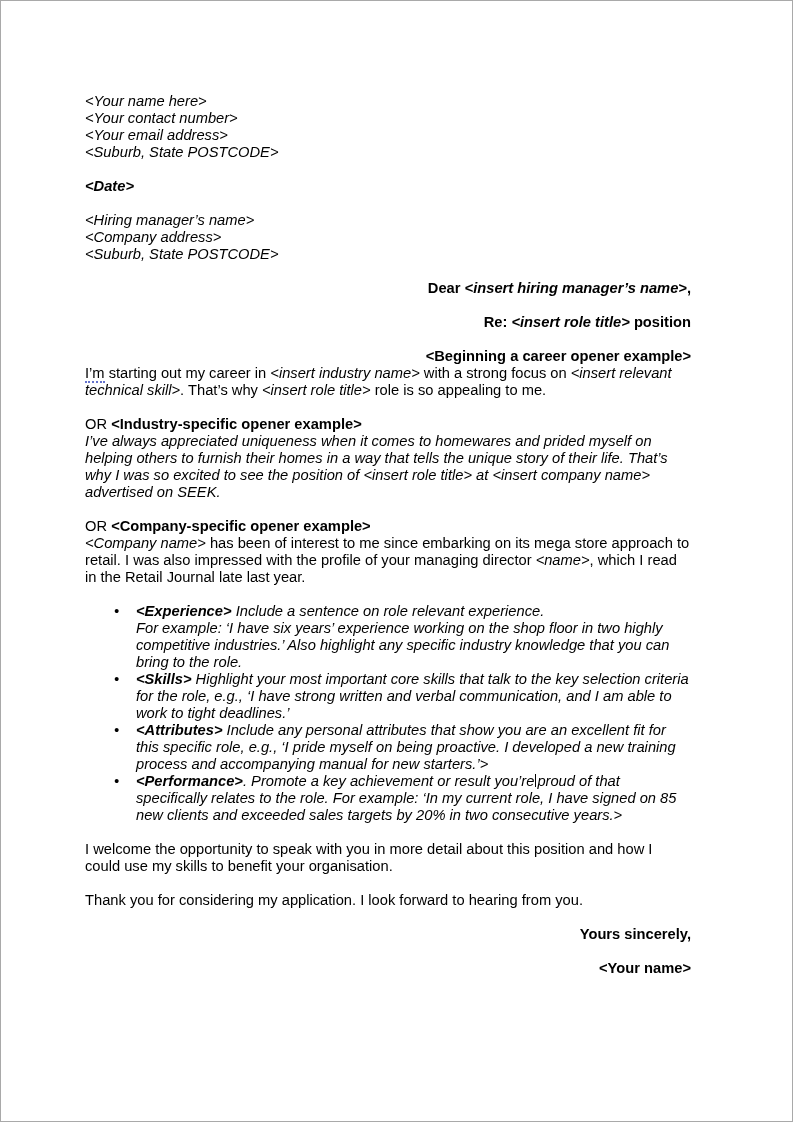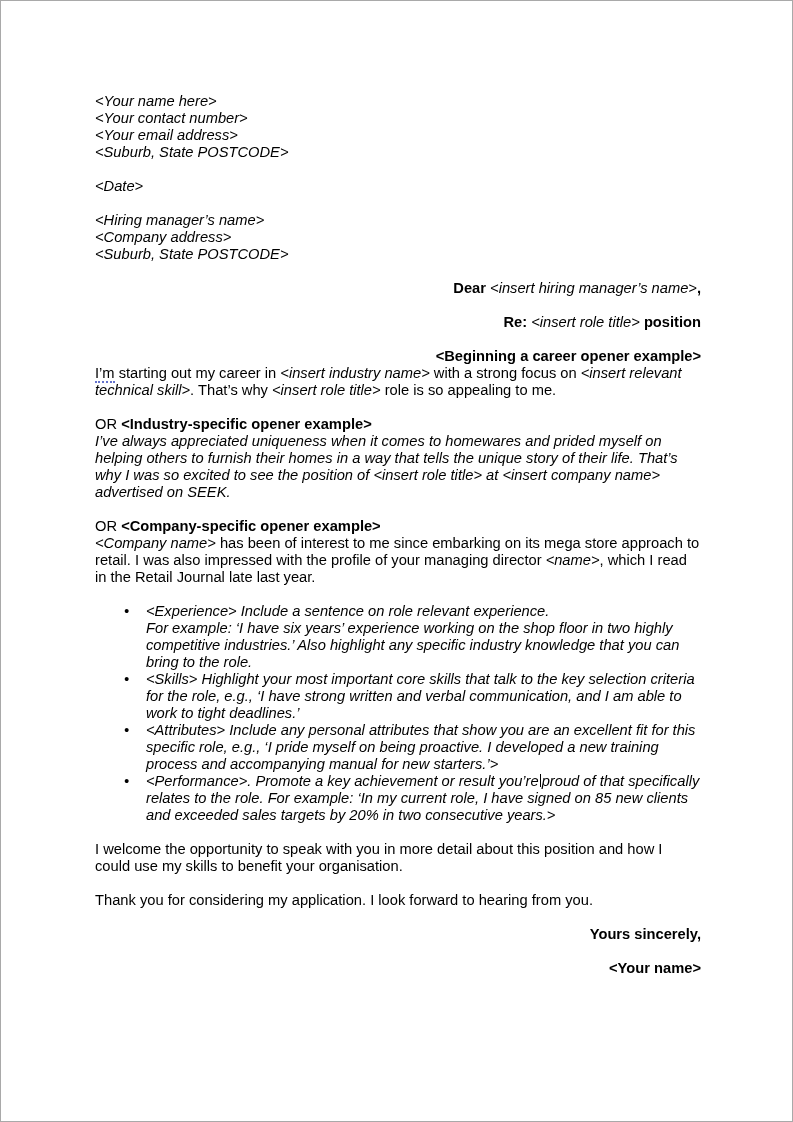--- a/index.html
+++ b/index.html
@@ -10,28 +10,28 @@
   }
   .page {
     position:relative;
     width:793px; height:1122px;
     box-sizing:border-box;
     border:1px solid #a9a9a9;
     background:#ffffff;
   }
   .content {
     position:absolute;
-    left:94px; top:92px; width:606px;
+    left:84px; top:92px; width:606px;
     font-size:14.7px; line-height:17px; color:#000000;
   }
   .para { margin:0 0 17px 0; }
   .line { margin:0; }
   .it { font-style:italic; }
   .bd { font-weight:bold;text-align:right; }
-  .bi { font-weight:normal; font-style:italic; }
+  .bi { font-weight:bold; font-style:italic; }
   .spell { border-bottom:2px dotted #6472cc; }
   .caret {
     display:inline-block; width:1px; height:13px;
     background:#000; vertical-align:-1px; margin:0 1px;
   }
   ul.bullets { margin:0 0 17px 0; padding:0 0 0 51px; list-style:none; }
   ul.bullets li { position:relative; margin:0; }
   ul.bullets li::before { content:"\2022"; position:absolute; left:-22px; top:0; }
 </style>
 </head>

